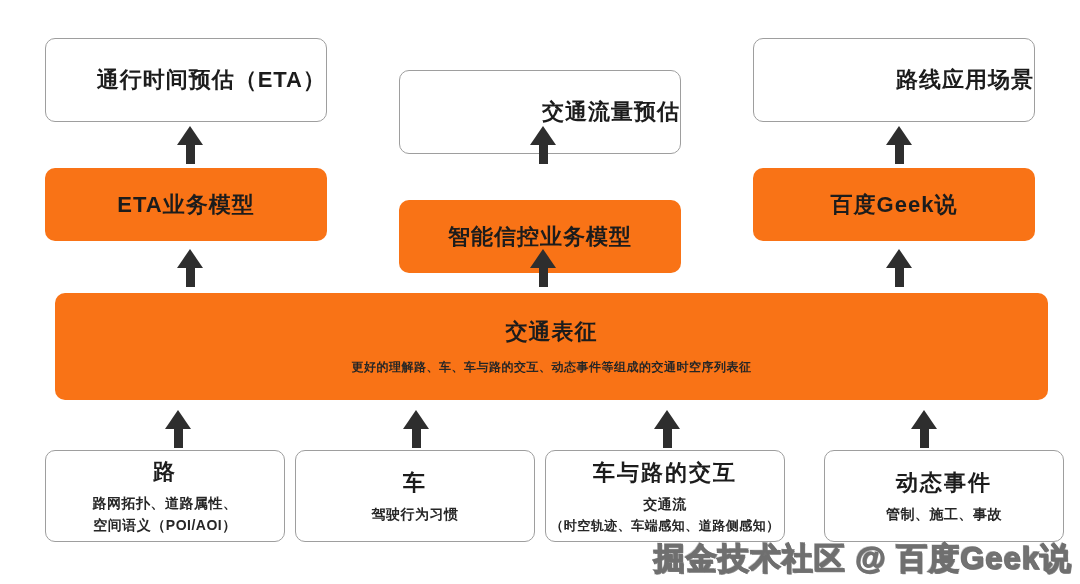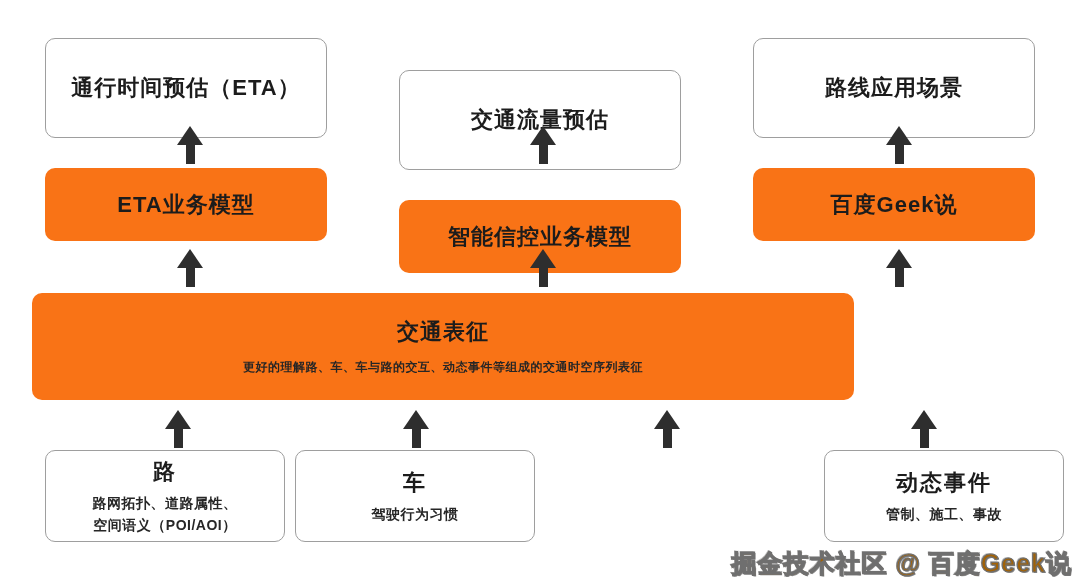--- a/index.html
+++ b/index.html
@@ -11,49 +11,49 @@
          align-items:center; justify-content:center; border-radius:10px; }
   .box-outline { background:#ffffff; border:1.5px solid #9e9e9e; }
   .box-gray    { background:#f97316; border:none; }
 
   .t-lg { font-size:22px; font-weight:700; color:#1c1c1c; letter-spacing:1px; }
   .t-md { font-size:12px; font-weight:700; color:#262626; letter-spacing:0.5px; }
   .t-sm { font-size:14px; font-weight:600; color:#262626; white-space:nowrap;
           line-height:1.55; letter-spacing:0.5px; }
 
   
-  .r1 { top:38px; height:100px; width:282px; }
+  .r1 { top:38px; height:84px; width:282px;align-items:flex-end; }
   .c1 { left:45px; }  .c2 { left:399px;margin-top:32px; }  .c3 { left:753px; }
 
   
   .r2 { top:168px; height:73px; width:282px; }
 
   
-  .r3 { left:32px; top:293px; width:822px; height:107px; }
+  .r3 { left:55px; top:293px; width:993px; height:107px; }
   .r3 .t-lg { margin-bottom:12px; }
 
   
   .r4 { top:450px; height:92px; width:240px; padding-top:2px; }
   .d1 { left:45px; } .d2 { left:295px; } .d3 { left:545px; } .d4 { left:824px; }
   .r4 .t-lg { margin-bottom:6px; letter-spacing:2px; }
 
   
   .arrow { position:absolute; width:28px; display:flex; flex-direction:column;
            align-items:center; }
   .arrow-head { width:0; height:0; border-left:13px solid transparent;
                 border-right:13px solid transparent;
                 border-bottom:19px solid #2e2e2e; }
   .arrow-stem { width:9px; height:19px; background:#2e2e2e; }
   .ar1 { top:126px; } .ar2 { top:249px; } .ar3 { top:410px; }
   .ax1 { left:176px; } .ax2 { left:529px; } .ax3 { left:885px; }
   .bx1 { left:164px; } .bx2 { left:402px; } .bx3 { left:653px; } .bx4 { left:910px; }
 
   
-  .watermark { position:absolute; right:8px; bottom:4px; font-size:25px;
-               font-weight:700; color:#a16207; letter-spacing:1px;
+  .watermark { position:absolute; right:8px; bottom:4px; font-size:31px;
+               font-weight:700; color:#737373; letter-spacing:1px;
                -webkit-text-stroke:1.2px #6f6f6f;
                text-shadow:1px 1px 0 #8a8a8a, -1px -1px 0 #bdbdbd; }
 </style>
 </head>
 <body>
 
 <div id="canvas">
 
   <div class="box box-outline r1 c1">
     <span class="t-lg">通行时间预估（ETA）</span>
@@ -125,20 +125,25 @@
 
   <div class="box box-outline r4 d1">
     <span class="t-lg">路</span>
     <span class="t-sm">路网拓扑、道路属性、</span>
     <span class="t-sm">空间语义（POI/AOI）</span>
   </div>
   <div class="box box-outline r4 d2">
     <span class="t-lg">车</span>
     <span class="t-sm">驾驶行为习惯</span>
   </div>
+  <div class="box box-outline r4 d3">
+    <span class="t-lg">车与路的交互</span>
+    <span class="t-sm">交通流</span>
+    <span class="t-sm" style="font-size:13px;">（时空轨迹、车端感知、道路侧感知）</span>
+  </div>
   <div class="box box-outline r4 d4">
     <span class="t-lg">动态事件</span>
     <span class="t-sm">管制、施工、事故</span>
   </div>
 
   <div class="watermark">掘金技术社区 @ 百度Geek说</div>
 
 </div>
 
 </body></html>

